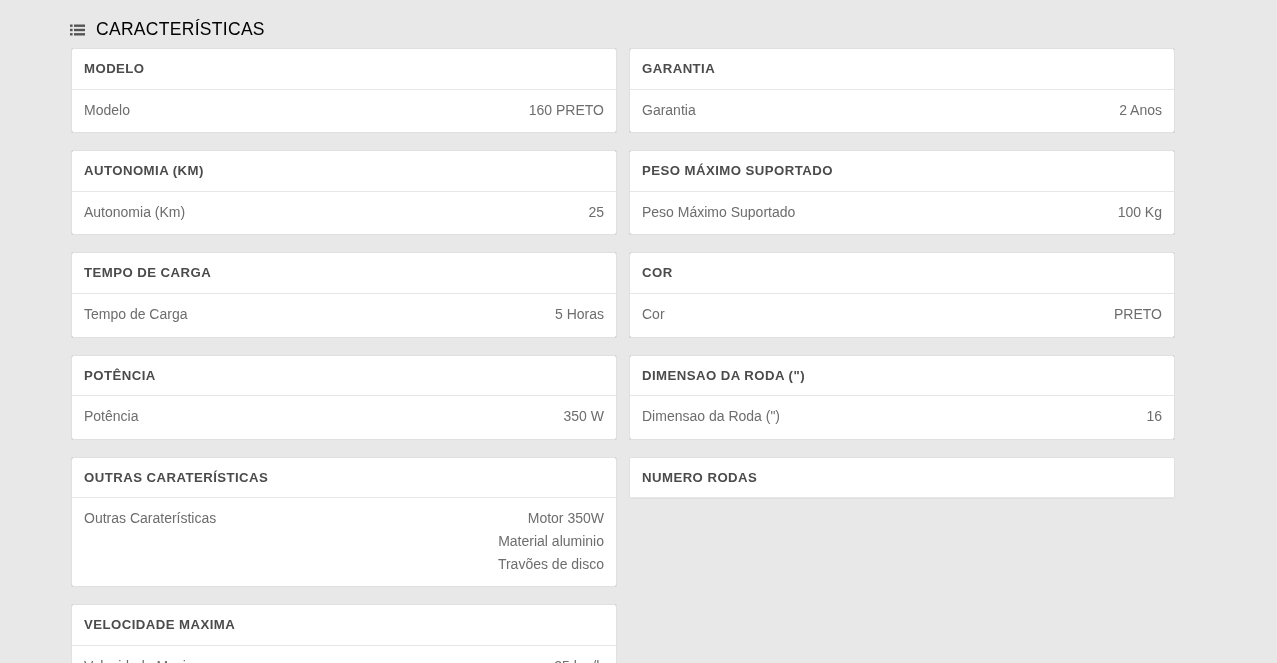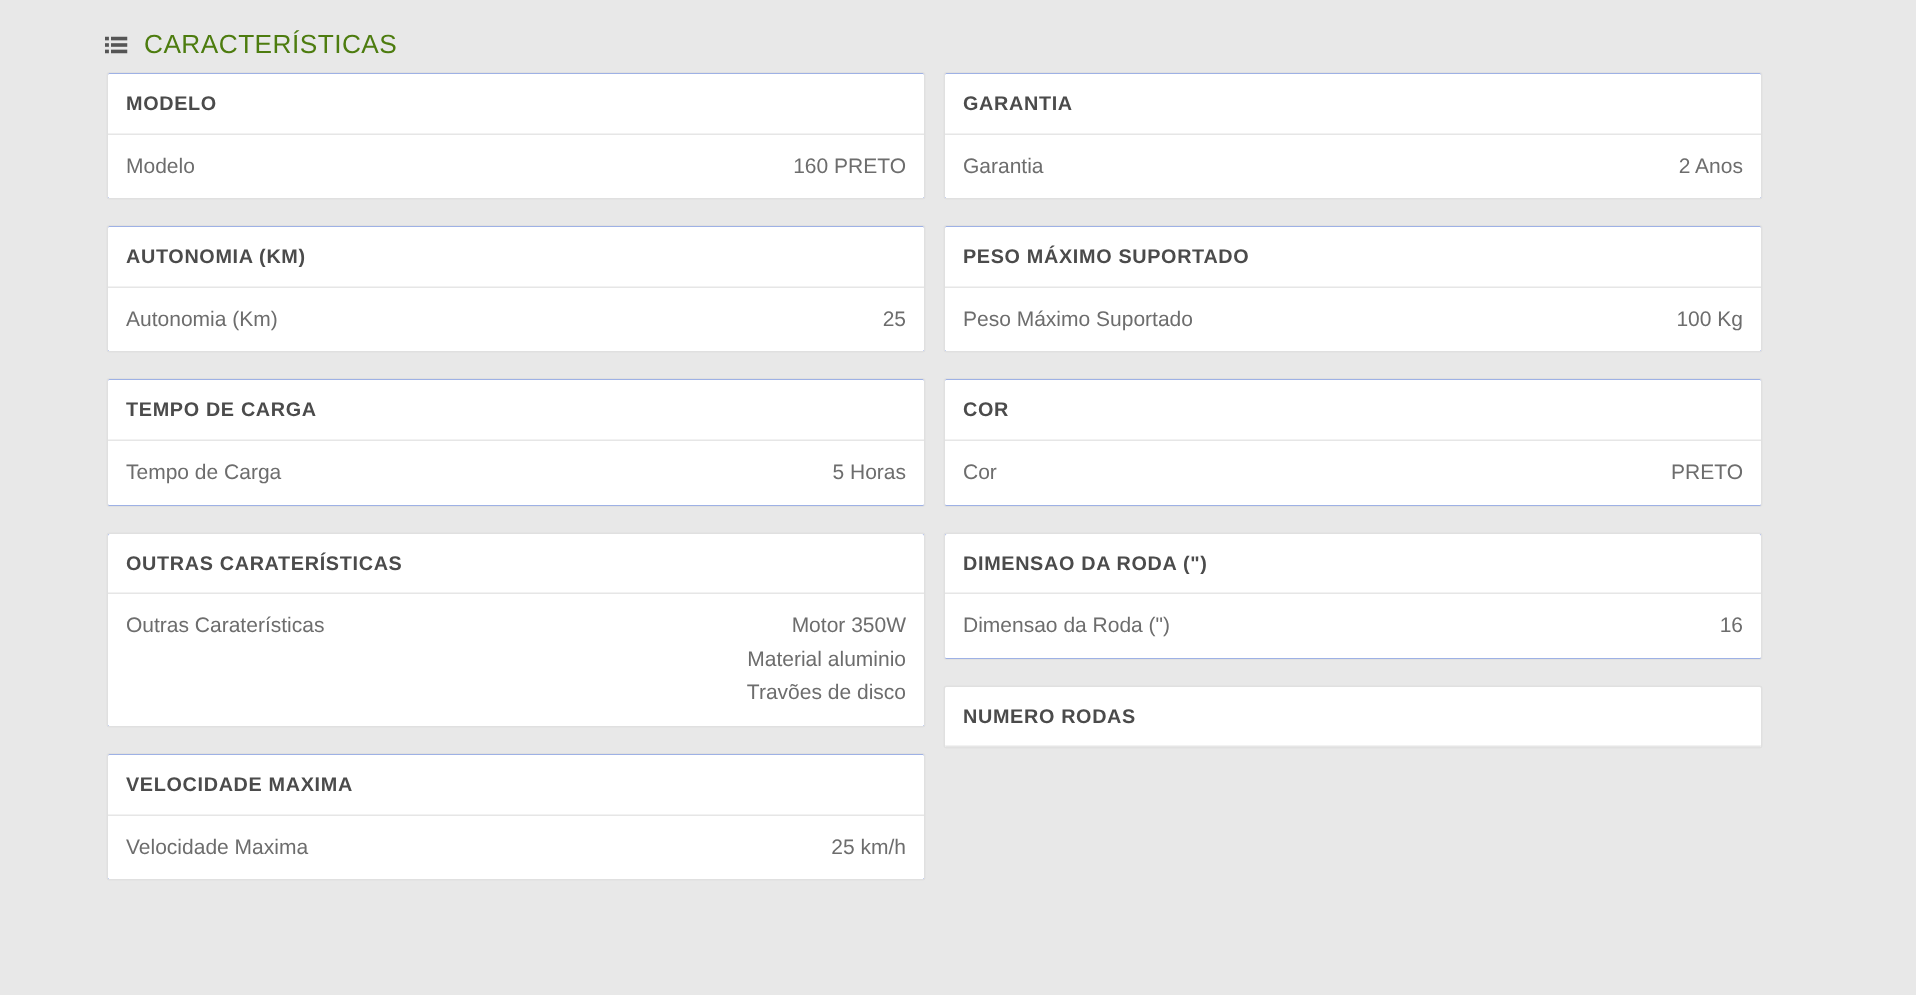--- a/index.html
+++ b/index.html
@@ -36,21 +36,21 @@
   .list-icon {
     width: 15px;
     height: 12px;
     display: block;
     flex: 0 0 auto;
     margin-top: 2px;
   }
   .section-title {
     font-size: 17.5px;
     letter-spacing: 0.3px;
-    color: #4d7c0f;
+    color: #000000;
     font-weight: 400;
     white-space: nowrap;
   }
 
   
   .columns {
     display: flex;
     gap: 12px;
     padding: 8px 103px 0 71px;
     box-sizing: border-box;
@@ -59,21 +59,21 @@
   .col {
     width: 546px;
     flex: 0 0 546px;
     display: flex;
     flex-direction: column;
     gap: 17px;
   }
 
   
   .card {
-    background: #1d4ed8;
+    background: #7f1d1d;
     border: 1px solid #e0e0e0;
     border-radius: 2px;
     box-sizing: border-box;
     overflow: hidden;
   }
   .card-header {
     padding: 13px 12px 12px 12px;
     font-size: 13.2px;
     font-weight: bold;
     letter-spacing: 0.45px;
@@ -143,20 +143,27 @@
       </div>
 
       <div class="card">
         <div class="card-header">TEMPO DE CARGA</div>
         <div class="card-row">
           <span class="row-label">Tempo de Carga</span>
           <span class="row-value">5 Horas</span>
         </div>
       </div>
 
+      <div class="card">
+        <div class="card-header">POTÊNCIA</div>
+        <div class="card-row">
+          <span class="row-label">Potência</span>
+          <span class="row-value">350 W</span>
+        </div>
+      </div>
 
       <div class="card">
         <div class="card-header">OUTRAS CARATERÍSTICAS</div>
         <div class="card-row">
           <span class="row-label">Outras Caraterísticas</span>
           <span class="row-value">Motor 350W
 Material aluminio
 Travões de disco</span>
         </div>
       </div>

